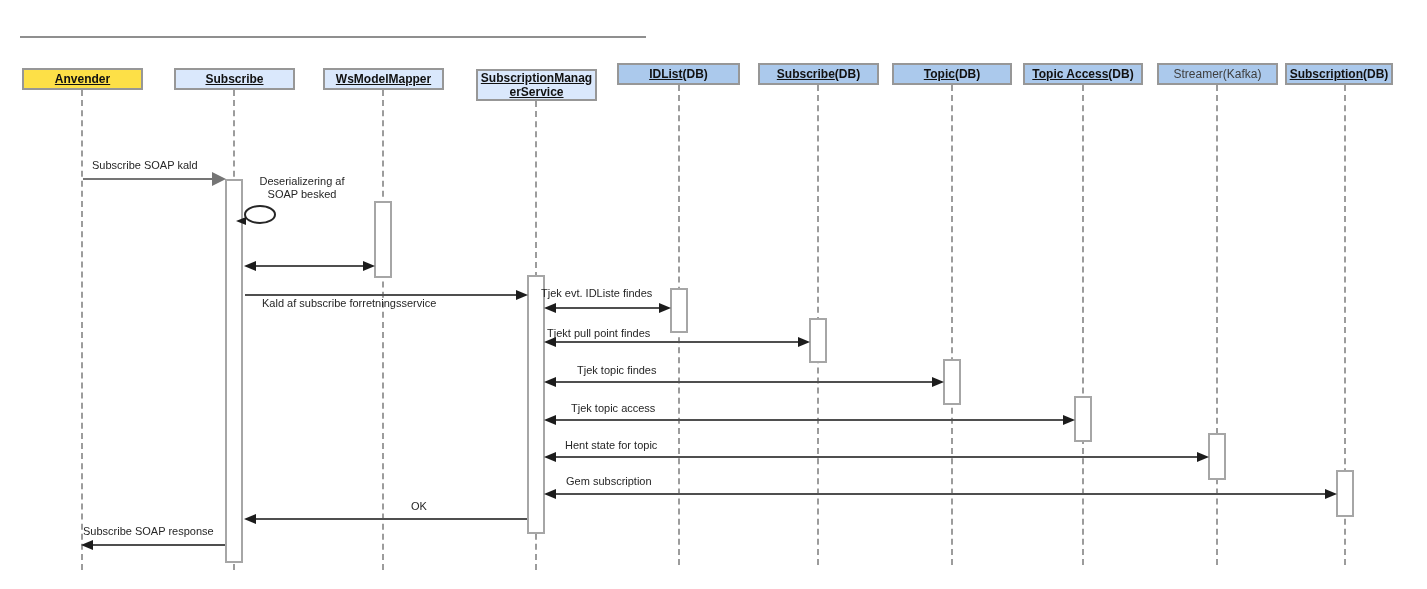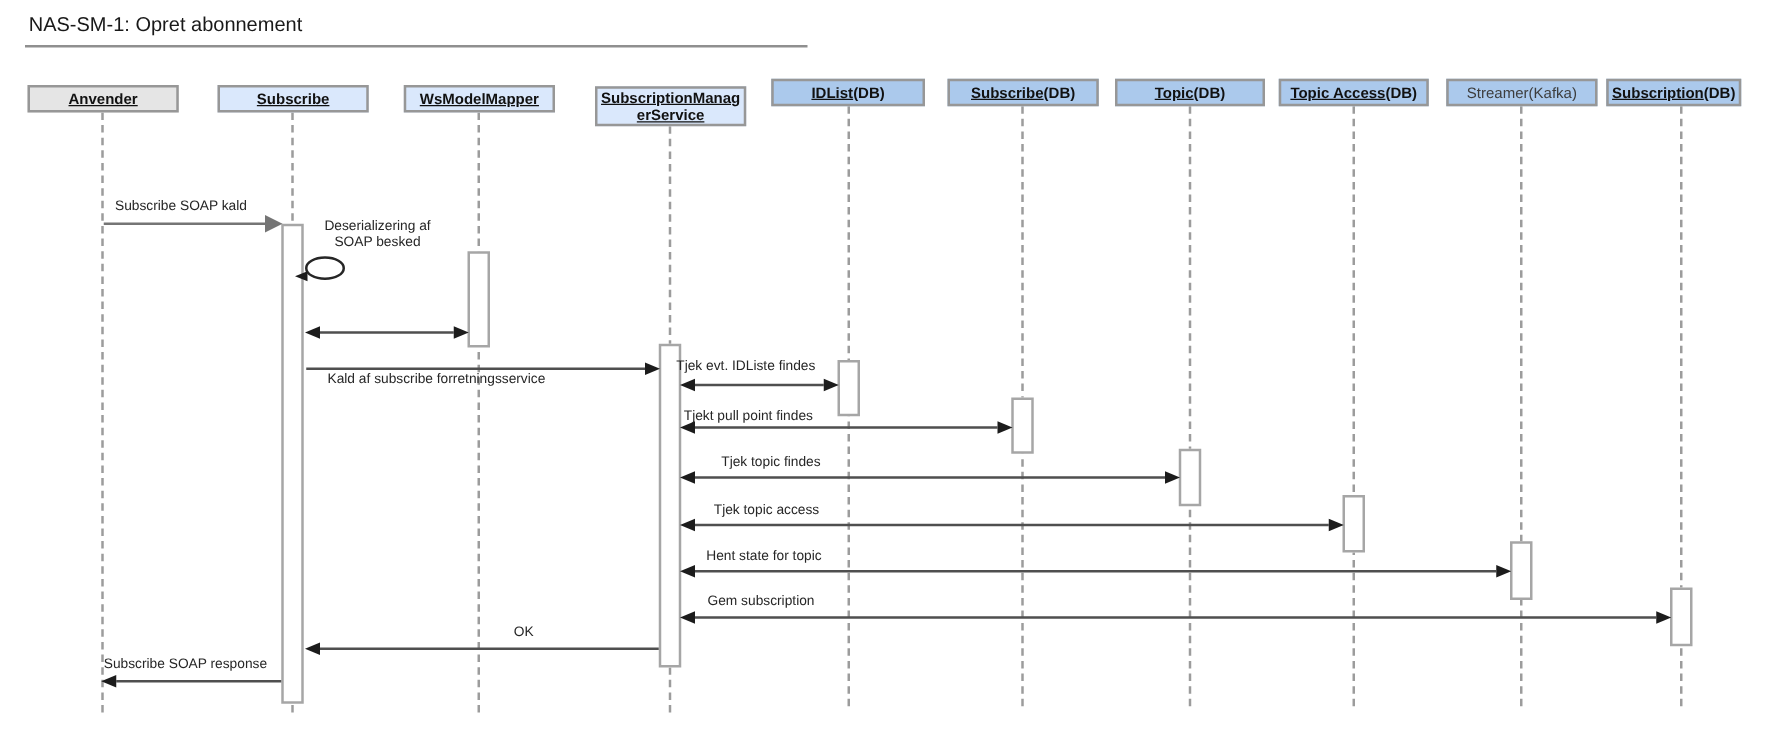--- a/index.html
+++ b/index.html
@@ -12,21 +12,21 @@
   .title-rule{position:absolute;left:20px;top:36px;width:626px;height:0;
          border-top:2px solid #8f8f8f;z-index:6;}
 
   .lifeline{position:absolute;width:0;border-left:2px dashed #9c9c9c;z-index:1;}
 
   .pbox{position:absolute;display:flex;align-items:center;justify-content:center;
         text-align:center;font-size:12px;font-weight:bold;color:#111;
         border:2px solid #979797;line-height:1.2;z-index:5;padding:0 1px;}
   .pbox .pname{text-decoration:underline;word-break:break-all;}
   .pbox .psuffix{text-decoration:none;}
-  .actor{background:#e5e5e5;}
+  .actor{background:#fde047;}
   .service{background:#dae8fc;}
   .db{background:#abc9ec;}
   .pbox.plain{font-weight:normal;color:#3d3d3d;text-align:center;}
   .pbox.plain .pname{text-decoration:none;}
 
   .bar{position:absolute;width:18px;background:#ffffff;border:2px solid #a6a6a6;z-index:2;}
 
   .mline{position:absolute;height:0;border-top:2px solid #4f4f4f;z-index:3;}
   .mline.gray{border-top:2px solid #757575;}
   .h-r{position:absolute;right:-12px;top:-6px;width:0;height:0;
@@ -42,21 +42,20 @@
         border-right:10px solid #1c1c1c;border-top:4px solid transparent;border-bottom:4px solid transparent;z-index:4;}
 
   .mlabel{position:absolute;font-size:11px;color:#262626;white-space:nowrap;z-index:4;}
   .mlabel.wrap{white-space:normal;text-align:center;line-height:1.17;}
 </style>
 </head>
 <body>
 
 <div class="stage">
 
-  <div class="title">NAS-SM-1: Opret abonnement</div>
   <div class="title-rule"></div>
 
   <div class="lifeline" style="left:81px;top:90px;height:480px"></div>
   <div class="lifeline" style="left:233px;top:90px;height:480px"></div>
   <div class="lifeline" style="left:382px;top:90px;height:480px"></div>
   <div class="lifeline" style="left:535px;top:101px;height:469px"></div>
   <div class="lifeline" style="left:678px;top:85px;height:480px"></div>
   <div class="lifeline" style="left:817px;top:85px;height:480px"></div>
   <div class="lifeline" style="left:951px;top:85px;height:480px"></div>
   <div class="lifeline" style="left:1082px;top:85px;height:480px"></div>

